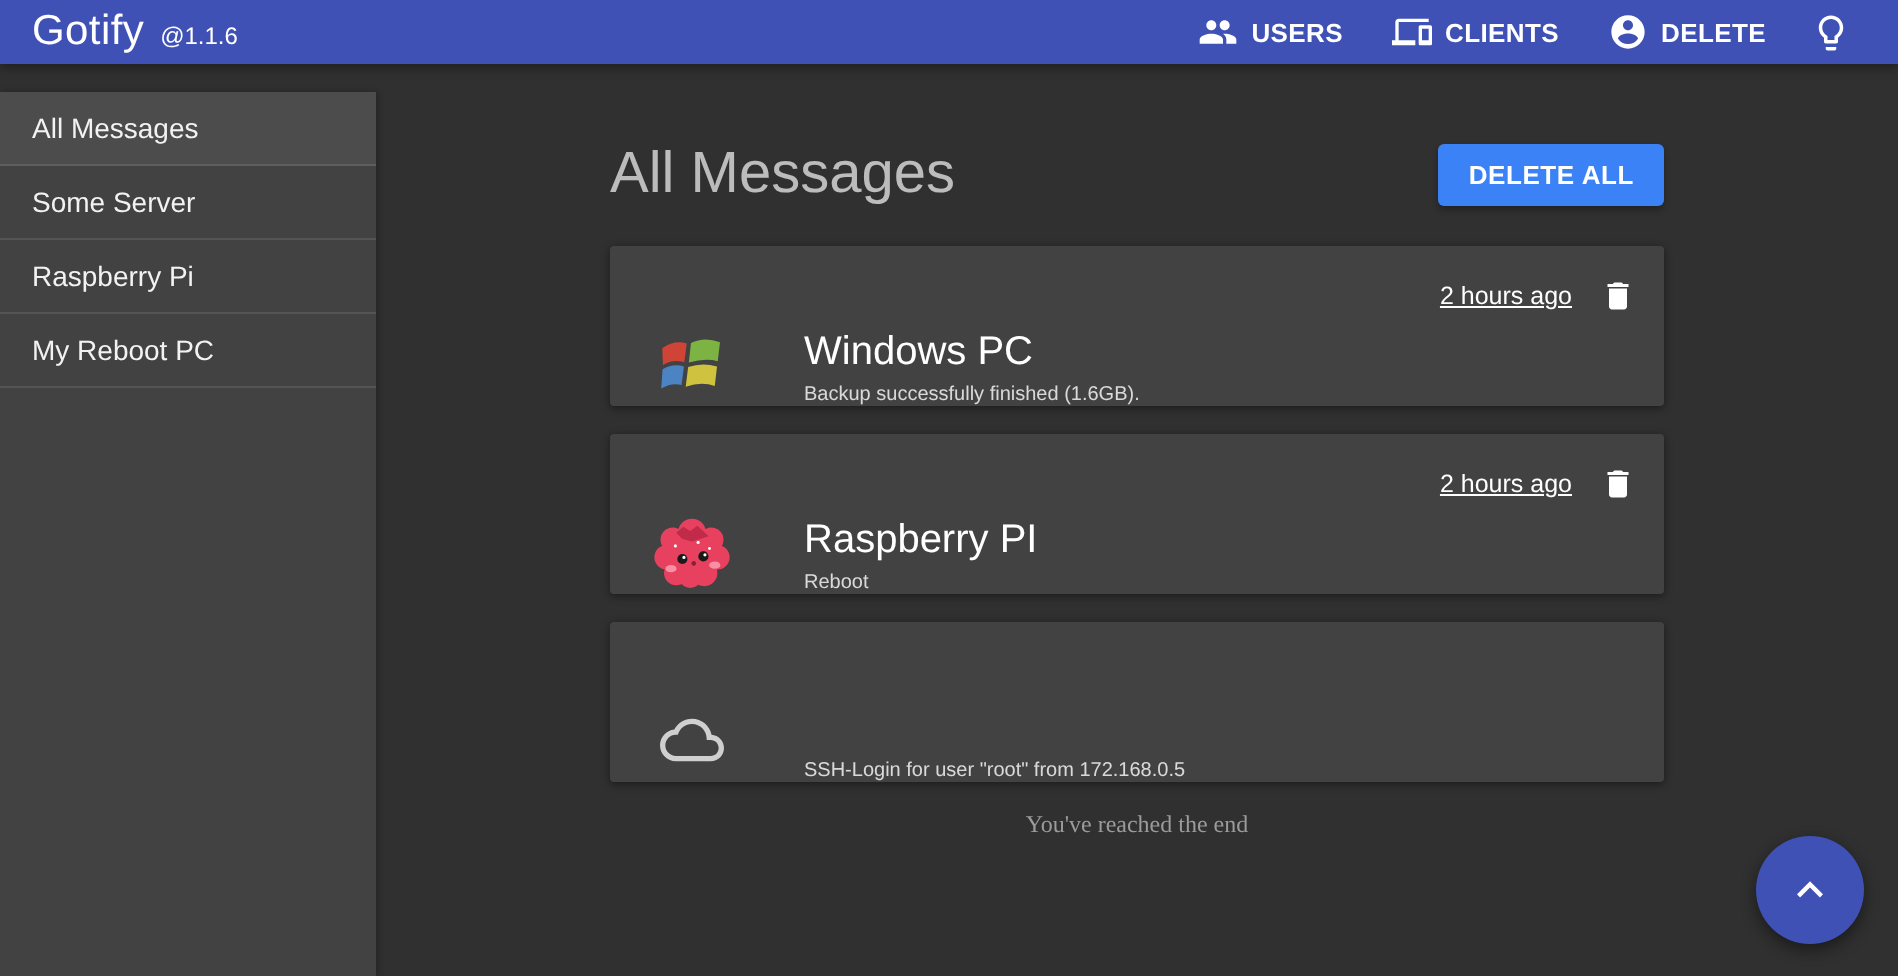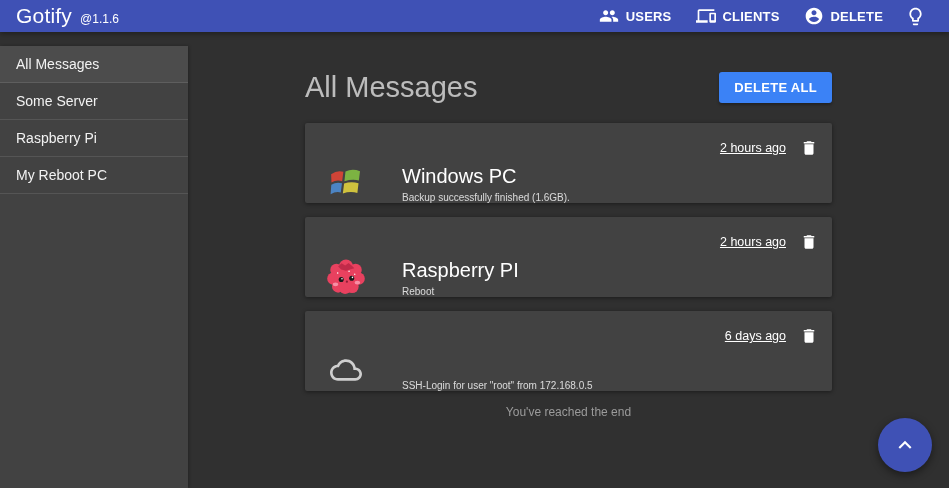--- a/index.html
+++ b/index.html
@@ -86,21 +86,21 @@
   .msg-title { font-size: 20px; font-weight: 400; color: #fff; margin-bottom: 4px; }
   .msg-body { font-size: 10px; color: rgba(255,255,255,0.80); }
   .msg-right { display: flex; align-items: flex-start; gap: 14px; align-self: flex-start; padding-top: 16px; }
   .msg-time { font-size: 12.5px; font-weight: 500; color: #fff; line-height: 18px; text-decoration: underline; }
   .trash-btn {
     background: transparent; border: none; cursor: pointer; padding: 0;
     display: flex; align-items: center; justify-content: center;
   }
   .trash-btn svg { width: 18px; height: 18px; fill: #fff; }
 
-  .end-text { text-align: center; font-size: 12px; color: #9b9b9b; margin-top: 9px; }
+  .end-text { text-align: center; font-size: 12px; color: #9b9b9b; margin-top: 9px; font-family: Liberation Serif, serif; }
 
   
   .fab {
     position: absolute; right: 17px; bottom: 16px;
     width: 54px; height: 54px; border-radius: 50%;
     background: #3f51b5; border: none; cursor: pointer;
     display: flex; align-items: center; justify-content: center;
     box-shadow: 0 3px 8px rgba(0,0,0,0.45);
   }
   .fab svg { width: 26px; height: 26px; fill: #fff; }
@@ -245,30 +245,20 @@
 
     <div class="message-card">
       <div class="app-icon" style="display:flex;align-items:center;">
         <svg viewBox="0 0 24 24" style="width:42px;height:32px;">
           <path fill="#cfcfcf" d="M19.35 10.04C18.67 6.59 15.64 4 12 4 9.11 4 6.6 5.64 5.35 8.04 2.34 8.36 0 10.91 0 14c0 3.31 2.69 6 6 6h13c2.76 0 5-2.24 5-5 0-2.64-2.05-4.78-4.65-4.96zM19 18H6c-2.21 0-4-1.79-4-4s1.79-4 4-4h.71C7.37 7.69 9.48 6 12 6c3.04 0 5.5 2.46 5.5 5.5v.5H19c1.66 0 3 1.34 3 3s-1.34 3-3 3z"></path>
         </svg>
       </div>
       <div class="msg-text">
         <div class="msg-body">SSH-Login for user "root" from 172.168.0.5</div>
       </div>
-      <div class="msg-right">
-        <span class="msg-time">6 days ago</span>
-        <button class="trash-btn">
-          <span style="display:flex">
-            <svg viewBox="0 0 24 24">
-                <path d="M6 19c0 1.1.9 2 2 2h8c1.1 0 2-.9 2-2V7H6v12zM19 4h-3.5l-1-1h-5l-1 1H5v2h14V4z"></path>
-              </svg>
-          </span>
-        </button>
-      </div>
     </div>
 
     <div class="end-text">You've reached the end</div>
   </div>
 
   <button class="fab">
     <span style="display:flex">
       <svg viewBox="0 0 24 24">
           <path d="M7.41 15.41L12 10.83l4.59 4.58L18 14l-6-6-6 6z"></path>
         </svg>

